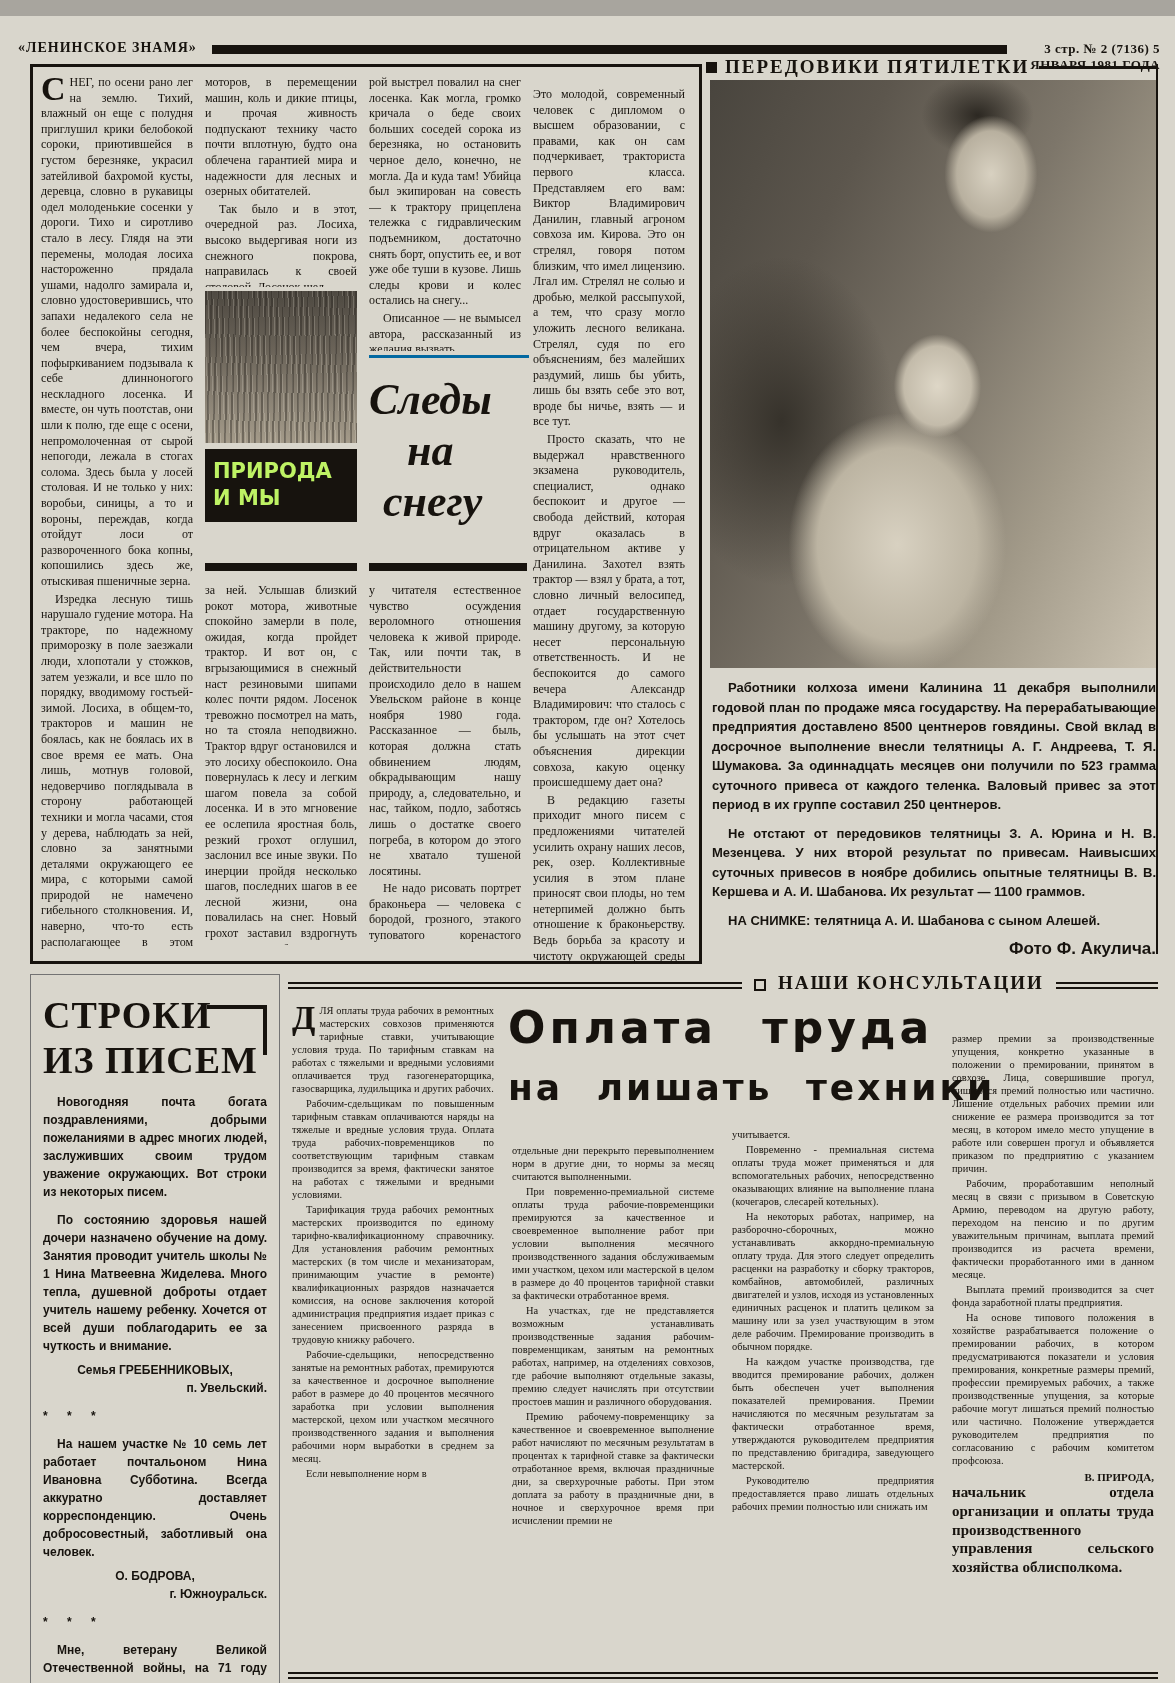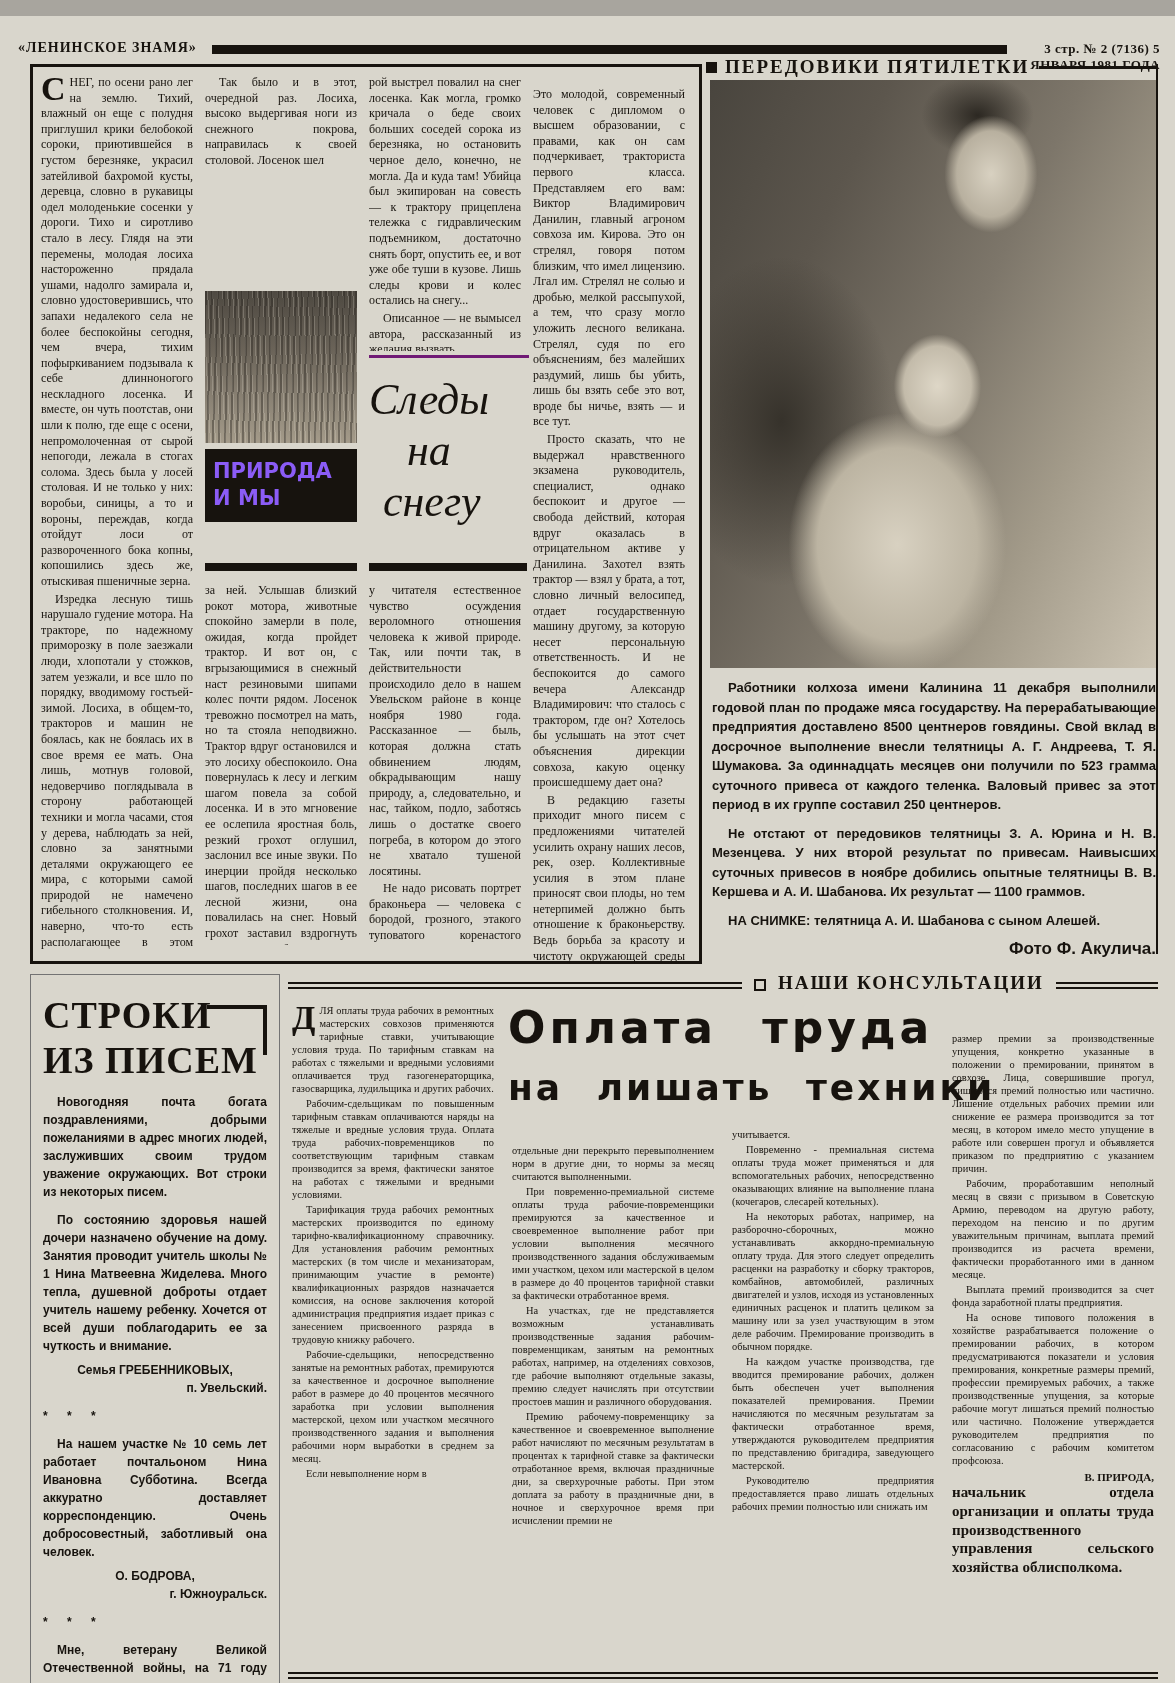--- a/index.html
+++ b/index.html
@@ -23,25 +23,25 @@
   .sig { text-align:right; font-weight:bold; font-size:12px; margin-top:4px; }
 
   
   .tracks-box { border:3px solid #17130e; background:#d9d6cc; }
   .field-photo {
     background:
       repeating-linear-gradient(92deg, rgba(35,31,26,.38) 0 2px, rgba(0,0,0,0) 2px 6px),
       repeating-linear-gradient(87deg, rgba(232,226,213,.22) 0 1px, rgba(0,0,0,0) 1px 5px),
       linear-gradient(to bottom, #4e4941 0%, #6b6459 40%, #8b8375 72%, #a49b8a 100%);
   }
-  .rubric-label { background:#17130e; color:#8b5cf6; font-family:"DejaVu Sans", sans-serif;
+  .rubric-label { background:#17130e; color:#bef264; font-family:"DejaVu Sans", sans-serif;
                   font-weight:bold; font-size:21px; line-height:1.3; padding:9px 8px; }
   .thick-bar { background:#17130e; }
-  .tracks-title { border-top:3px solid #701a75; padding-top:16px;
-                  font-style:italic; font-weight:normal; font-size:44px; line-height:1.16; }
+  .tracks-title { border-top:3px solid #0369a1; padding-top:16px;
+                  font-style:italic; font-weight:bold; font-size:44px; line-height:1.16; }
   .tt-l2 { padding-left:38px; }
   .tt-l3 { padding-left:14px; }
 
   
   .sec-head { font-weight:bold; font-size:19px; letter-spacing:2px; white-space:nowrap; }
   .sq-icon { display:inline-block; width:11px; height:11px; background:#17130e;
              margin-right:8px; vertical-align:middle; }
   .sq-icon.open { background:transparent; border:2px solid #17130e; width:8px; height:8px; }
   .head-line { border-top:3px solid #17130e; }
   .portrait-photo {
@@ -92,20 +92,21 @@
   <div class="abs issue-info" style="left:1008px; top:25px; width:152px;">3 стр. № 2 (7136) 5 ЯНВАРЯ 1981 ГОДА</div>
 
   <div class="abs tracks-box" style="left:30px; top:48px; width:666px; height:894px;">
 
     <div class="abs btxt" style="left:8px; top:8px; width:152px; height:878px;">
       <p class="no-indent"><span class="dropcap">С</span><span>НЕГ, по осени рано лег на землю. Тихий, влажный он еще с полудня приглушил крики белобокой сороки, приютившейся в густом березняке, украсил затейливой бахромой кусты, деревца, словно в рукавицы одел молоденькие сосенки у дороги. Тихо и сиротливо стало в лесу. Глядя на эти перемены, молодая лосиха настороженно прядала ушами, надолго замирала и, словно удостоверившись, что запахи недалекого села не более беспокойны сегодня, чем вчера, тихим пофыркиванием подзывала к себе длинноногого нескладного лосенка. И вместе, он чуть поотстав, они шли к полю, где еще с осени, непромолоченная от сырой непогоди, лежала в стогах солома. Здесь была у лосей столовая. И не только у них: воробьи, синицы, а то и вороны, переждав, когда отойдут лоси от развороченного бока копны, копошились здесь же, отыскивая пшеничные зерна.</span></p>
       <p>Изредка лесную тишь нарушало гудение мотора. На тракторе, по надежному приморозку в поле заезжали люди, хлопотали у стожков, затем уезжали, и все шло по порядку, вводимому гостьей-зимой. Лосиха, в общем-то, тракторов и машин не боялась, как не боялась их в свое время ее мать. Она лишь, мотнув головой, недоверчиво поглядывала в сторону работающей техники и могла часами, стоя у дерева, наблюдать за ней, словно за занятными деталями окружающего ее мира, с которыми самой природой не намечено гибельного столкновения. И, наверно, что-то есть располагающее в этом деловитом шуме</p>
     </div>
 
     <div class="abs btxt" style="left:172px; top:8px; width:152px; height:212px;">
+      <p class="no-indent">моторов, в перемещении машин, коль и дикие птицы, и прочая живность подпускают технику часто почти вплотную, будто она облечена гарантией мира и надежности для лесных и озерных обитателей.</p>
       <p>Так было и в этот, очередной раз. Лосиха, высоко выдергивая ноги из снежного покрова, направилась к своей столовой. Лосенок шел</p>
     </div>
     <div class="abs field-photo" style="left:172px; top:224px; width:152px; height:152px;"></div>
     <div class="abs rubric-label" style="left:172px; top:382px; width:136px;">
       <div>ПРИРОДА</div>
       <div>И МЫ</div>
     </div>
     <div class="abs thick-bar" style="left:172px; top:496px; width:152px; height:8px;"></div>
     <div class="abs btxt" style="left:172px; top:516px; width:152px; height:362px;">
       <p class="no-indent">за ней. Услышав близкий рокот мотора, животные спокойно замерли в поле, ожидая, когда пройдет трактор. И вот он, с вгрызающимися в снежный наст резиновыми шипами колес почти рядом. Лосенок тревожно посмотрел на мать, но та стояла неподвижно. Трактор вдруг остановился и это лосиху обеспокоило. Она повернулась к лесу и легким шагом повела за собой лосенка. И в это мгновение ее ослепила яростная боль, резкий грохот оглушил, заслонил все иные звуки. По инерции пройдя несколько шагов, последних шагов в ее лесной жизни, она повалилась на снег. Новый грохот заставил вздрогнуть ее тело, но боли уже не последовало. Вто-</p>

